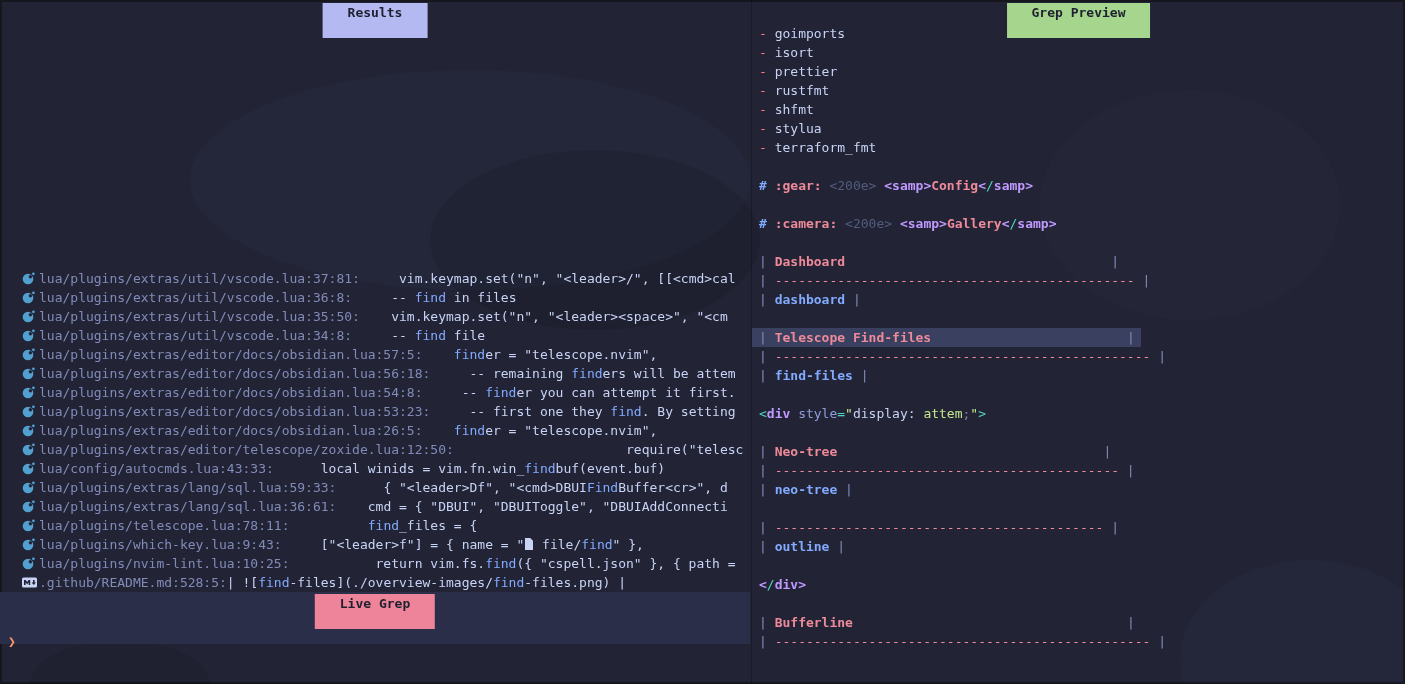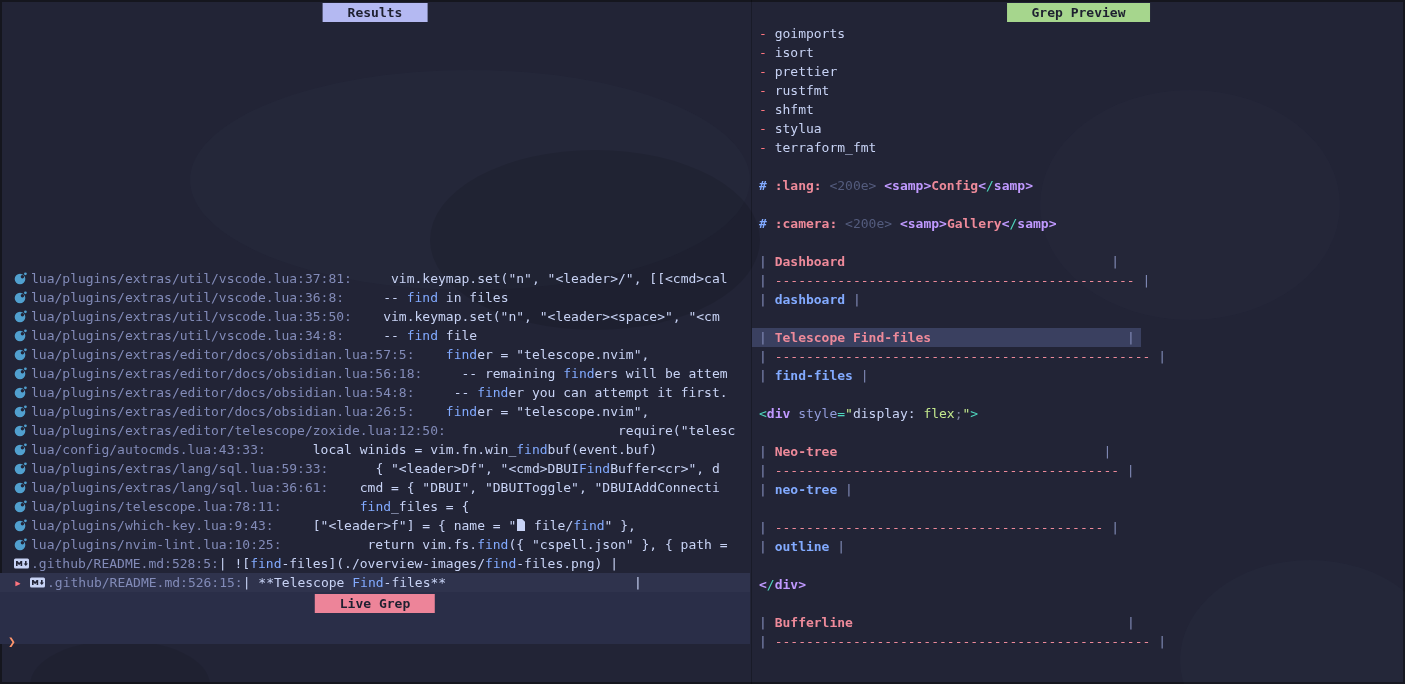--- a/index.html
+++ b/index.html
@@ -10,29 +10,29 @@
     font-family:"DejaVu Sans Mono", monospace;
     font-size:13px; line-height:19px; color:var(--fg);
     box-shadow: inset 0 0 0 2px var(--panel-border);
   }
   .blob { position:absolute; border-radius:50%; pointer-events:none; }
 
   
   #results-panel { position:absolute; left:0; top:0; width:750px; height:628px; }
   .pill {
     position:absolute; top:3px; left:50%; transform:translateX(-50%);
-    height:19px; padding:0 25px; font-weight:bold;
+    height:35px; padding:0 25px; font-weight:bold;
     color:var(--title-fg); white-space:pre; z-index:5;
   }
   #results-title { background:var(--results-title-bg); }
   #preview-title { background:var(--preview-title-bg); }
   #prompt-title  { background:var(--prompt-title-bg); top:2px; }
 
   #results-list { position:absolute; left:0; top:269px; width:750px; }
-  .result-row { height:19px; white-space:pre; overflow:hidden; padding-left:14px; }
+  .result-row { height:19px; white-space:pre; overflow:hidden; padding-left:22px; }
   .result-row.selected { background:var(--selection-bg); }
   .arrow { color:var(--arrow); display:inline-block; width:16px; }
   .ft-icon { display:inline-block; width:17px; }
   .ft-icon svg { vertical-align:-2px; }
   .inline-icon svg { vertical-align:-1px; }
 
   .s-path { color:var(--path); }
   .s-fg { color:var(--fg); }
   .s-match { color:var(--match); }
   .s-red { color:var(--red); }
@@ -111,20 +111,25 @@
             </svg></span><span class="s-path">lua/plugins/extras/editor/docs/obsidian.lua:56:18:</span><span class="s-fg">     -- remaining </span><span class="s-match">find</span><span class="s-fg">ers will be attem</span></div>
         <div class="result-row"><span class="ft-icon"><svg width="13" height="13" viewBox="0 0 13 13">
               <circle cx="6" cy="7" r="5.3" fill="#51a0cf"></circle>
               <circle cx="8.4" cy="4.7" r="1.7" fill="#222436"></circle>
               <circle cx="11.4" cy="1.8" r="1.4" fill="#51a0cf"></circle>
             </svg></span><span class="s-path">lua/plugins/extras/editor/docs/obsidian.lua:54:8:</span><span class="s-fg">     -- </span><span class="s-match">find</span><span class="s-fg">er you can attempt it first.</span></div>
         <div class="result-row"><span class="ft-icon"><svg width="13" height="13" viewBox="0 0 13 13">
               <circle cx="6" cy="7" r="5.3" fill="#51a0cf"></circle>
               <circle cx="8.4" cy="4.7" r="1.7" fill="#222436"></circle>
               <circle cx="11.4" cy="1.8" r="1.4" fill="#51a0cf"></circle>
+            </svg></span><span class="s-path">lua/plugins/extras/editor/docs/obsidian.lua:53:23:</span><span class="s-fg">     -- first one they </span><span class="s-match">find</span><span class="s-fg">. By setting</span></div>
+        <div class="result-row"><span class="ft-icon"><svg width="13" height="13" viewBox="0 0 13 13">
+              <circle cx="6" cy="7" r="5.3" fill="#51a0cf"></circle>
+              <circle cx="8.4" cy="4.7" r="1.7" fill="#222436"></circle>
+              <circle cx="11.4" cy="1.8" r="1.4" fill="#51a0cf"></circle>
             </svg></span><span class="s-path">lua/plugins/extras/editor/docs/obsidian.lua:26:5:</span><span class="s-fg">    </span><span class="s-match">find</span><span class="s-fg">er = "telescope.nvim",</span></div>
         <div class="result-row"><span class="ft-icon"><svg width="13" height="13" viewBox="0 0 13 13">
               <circle cx="6" cy="7" r="5.3" fill="#51a0cf"></circle>
               <circle cx="8.4" cy="4.7" r="1.7" fill="#222436"></circle>
               <circle cx="11.4" cy="1.8" r="1.4" fill="#51a0cf"></circle>
             </svg></span><span class="s-path">lua/plugins/extras/editor/telescope/zoxide.lua:12:50:</span><span class="s-fg">                      require("telesc</span></div>
         <div class="result-row"><span class="ft-icon"><svg width="13" height="13" viewBox="0 0 13 13">
               <circle cx="6" cy="7" r="5.3" fill="#51a0cf"></circle>
               <circle cx="8.4" cy="4.7" r="1.7" fill="#222436"></circle>
               <circle cx="11.4" cy="1.8" r="1.4" fill="#51a0cf"></circle>
@@ -180,33 +185,33 @@
     <div id="preview-title" class="pill">Grep Preview</div>
     <div id="preview-lines">
         <div class="preview-line"><span class="s-red">- </span><span class="s-fg">goimports</span></div>
         <div class="preview-line"><span class="s-red">- </span><span class="s-fg">isort</span></div>
         <div class="preview-line"><span class="s-red">- </span><span class="s-fg">prettier</span></div>
         <div class="preview-line"><span class="s-red">- </span><span class="s-fg">rustfmt</span></div>
         <div class="preview-line"><span class="s-red">- </span><span class="s-fg">shfmt</span></div>
         <div class="preview-line"><span class="s-red">- </span><span class="s-fg">stylua</span></div>
         <div class="preview-line"><span class="s-red">- </span><span class="s-fg">terraform_fmt</span></div>
         <div class="preview-line"></div>
-        <div class="preview-line"><span class="s-hash"># </span><span class="s-hred">:lang: </span><span class="s-gray">&lt;200e&gt; </span><span class="s-samp">&lt;samp&gt;</span><span class="s-hred">Config</span><span class="s-samp">&lt;</span><span class="s-teal">/</span><span class="s-samp">samp&gt;</span></div>
+        <div class="preview-line"><span class="s-hash"># </span><span class="s-hred">:gear: </span><span class="s-gray">&lt;200e&gt; </span><span class="s-samp">&lt;samp&gt;</span><span class="s-hred">Config</span><span class="s-samp">&lt;</span><span class="s-teal">/</span><span class="s-samp">samp&gt;</span></div>
         <div class="preview-line"></div>
         <div class="preview-line"><span class="s-hash"># </span><span class="s-hred">:camera: </span><span class="s-gray">&lt;200e&gt; </span><span class="s-samp">&lt;samp&gt;</span><span class="s-hred">Gallery</span><span class="s-samp">&lt;</span><span class="s-teal">/</span><span class="s-samp">samp&gt;</span></div>
         <div class="preview-line"></div>
         <div class="preview-line"><span class="s-pipe">| </span><span class="s-hred">Dashboard</span><span class="s-fg">                                  </span><span class="s-pipe">|</span></div>
         <div class="preview-line"><span class="s-pipe">| </span><span class="s-dash">----------------------------------------------</span><span class="s-pipe"> |</span></div>
         <div class="preview-line"><span class="s-pipe">| </span><span class="s-cellblue">dashboard</span><span class="s-pipe"> |</span></div>
         <div class="preview-line"></div>
         <div class="preview-line hl"><span class="s-pipe">| </span><span class="s-hred">Telescope Find-files</span><span class="s-fg">                         </span><span class="s-pipe">|</span></div>
         <div class="preview-line"><span class="s-pipe">| </span><span class="s-dash">------------------------------------------------</span><span class="s-pipe"> |</span></div>
         <div class="preview-line"><span class="s-pipe">| </span><span class="s-cellblue">find-files</span><span class="s-pipe"> |</span></div>
         <div class="preview-line"></div>
-        <div class="preview-line"><span class="s-teal">&lt;</span><span class="s-samp">div</span><span class="s-attr"> style</span><span class="s-teal">=</span><span class="s-green">"</span><span class="s-fg">display: </span><span class="s-green">flex</span><span class="s-dim">;</span><span class="s-green">"</span><span class="s-teal">&gt;</span></div>
+        <div class="preview-line"><span class="s-teal">&lt;</span><span class="s-samp">div</span><span class="s-attr"> style</span><span class="s-teal">=</span><span class="s-green">"</span><span class="s-fg">display: </span><span class="s-green">attem</span><span class="s-dim">;</span><span class="s-green">"</span><span class="s-teal">&gt;</span></div>
         <div class="preview-line"></div>
         <div class="preview-line"><span class="s-pipe">| </span><span class="s-hred">Neo-tree</span><span class="s-fg">                                  </span><span class="s-pipe">|</span></div>
         <div class="preview-line"><span class="s-pipe">| </span><span class="s-dash">--------------------------------------------</span><span class="s-pipe"> |</span></div>
         <div class="preview-line"><span class="s-pipe">| </span><span class="s-cellblue">neo-tree</span><span class="s-pipe"> |</span></div>
         <div class="preview-line"></div>
         <div class="preview-line"><span class="s-pipe">| </span><span class="s-dash">------------------------------------------</span><span class="s-pipe"> |</span></div>
         <div class="preview-line"><span class="s-pipe">| </span><span class="s-cellblue">outline</span><span class="s-pipe"> |</span></div>
         <div class="preview-line"></div>
         <div class="preview-line"><span class="s-samp">&lt;</span><span class="s-teal">/</span><span class="s-samp">div&gt;</span></div>
         <div class="preview-line"></div>

